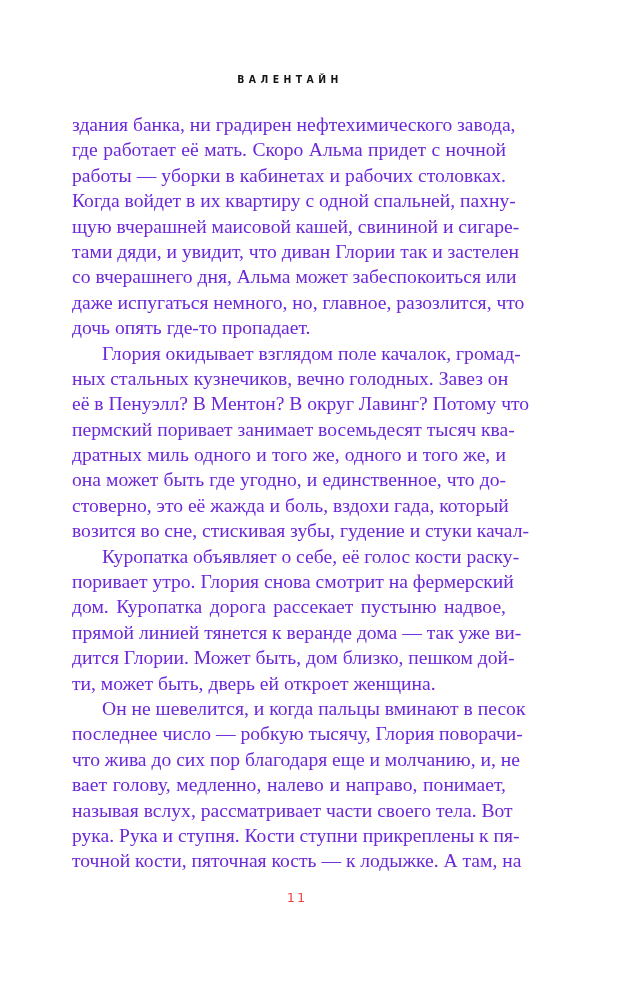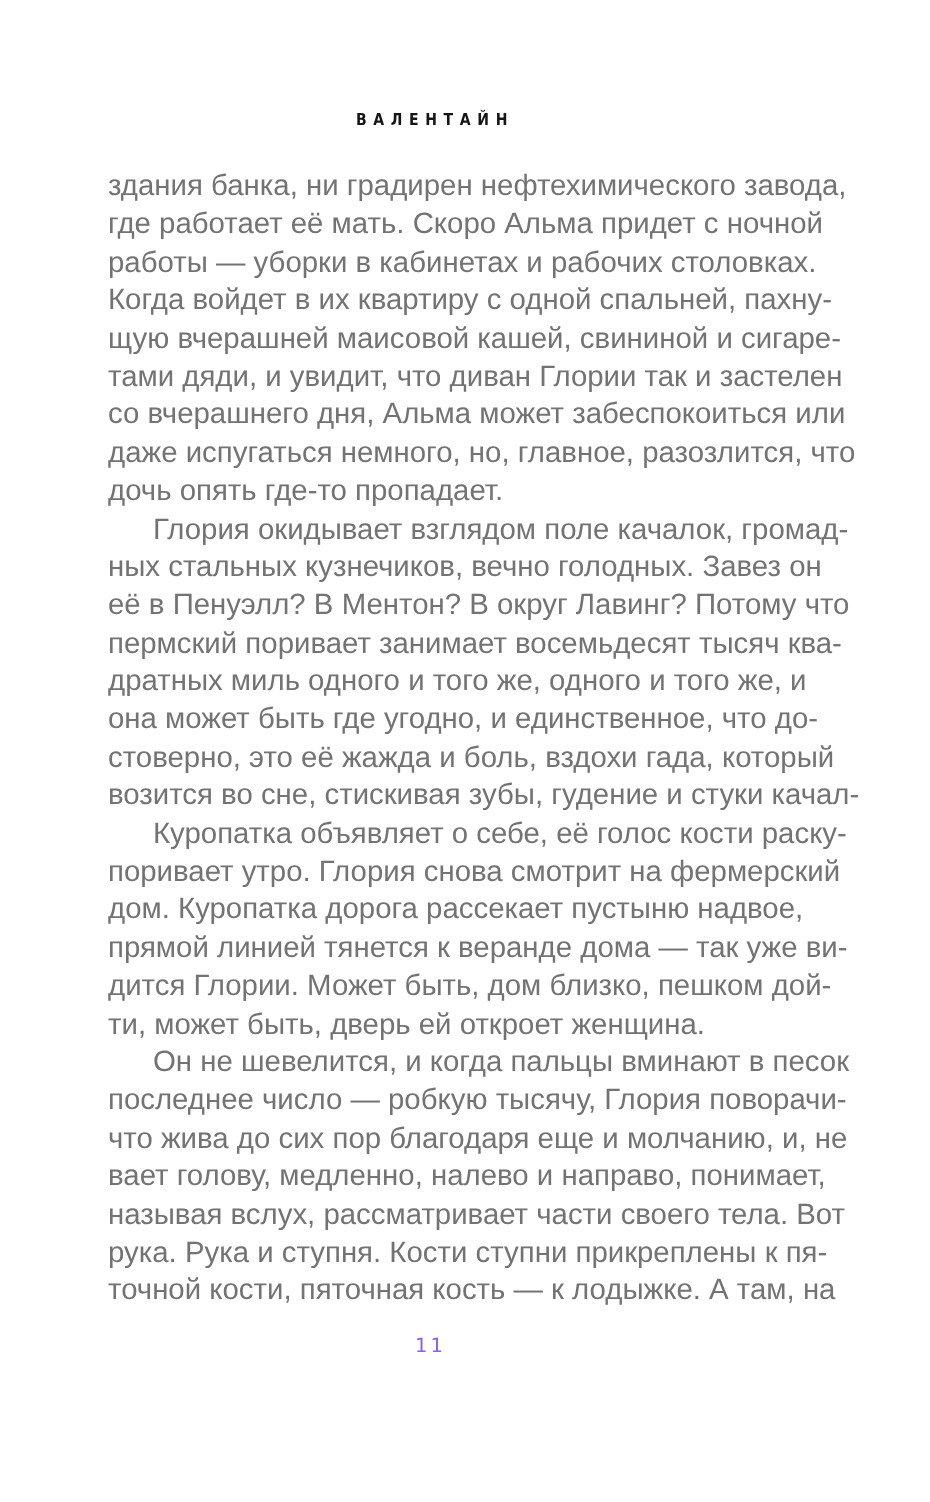--- a/index.html
+++ b/index.html
@@ -19,42 +19,42 @@
     font-size: 11px;
     letter-spacing: 5.2px;
     transform: scaleX(0.85);
     transform-origin: 290px 0;
     color: #151515;
   }
   .text-block {
     position: absolute;
     top: 112px; left: 72px;
     width: 434px;
-    font-family: Liberation Sans, sans-serif;
+    font-family: Liberation Serif, serif;
     font-size: 19.6px;
     line-height: 25.4px;
-    color: #737373;
+    color: #6d28d9;
   }
   .line {
     display: block;
     white-space: nowrap;
     text-align: justify;
     text-align-last: justify;
     height: 25.4px;
   }
   .line.last { text-align-last: left; }
   .line.indent { padding-left: 30px; }
   .page-number {
     position: absolute;
-    top: 890px; left: 0; width: 574px;
+    top: 890px; left: 10px; width: 574px;
     text-align: center;
     font-family: "DejaVu Sans", sans-serif;
     font-size: 13px;
     letter-spacing: 2px;
-    color: #8b5cf6;
+    color: #ef4444;
   }
 </style>
 </head>
 <body>
 
 <div class="running-head">ВАЛЕНТАЙН</div>
 
 <div class="text-block">
 
   <div>

